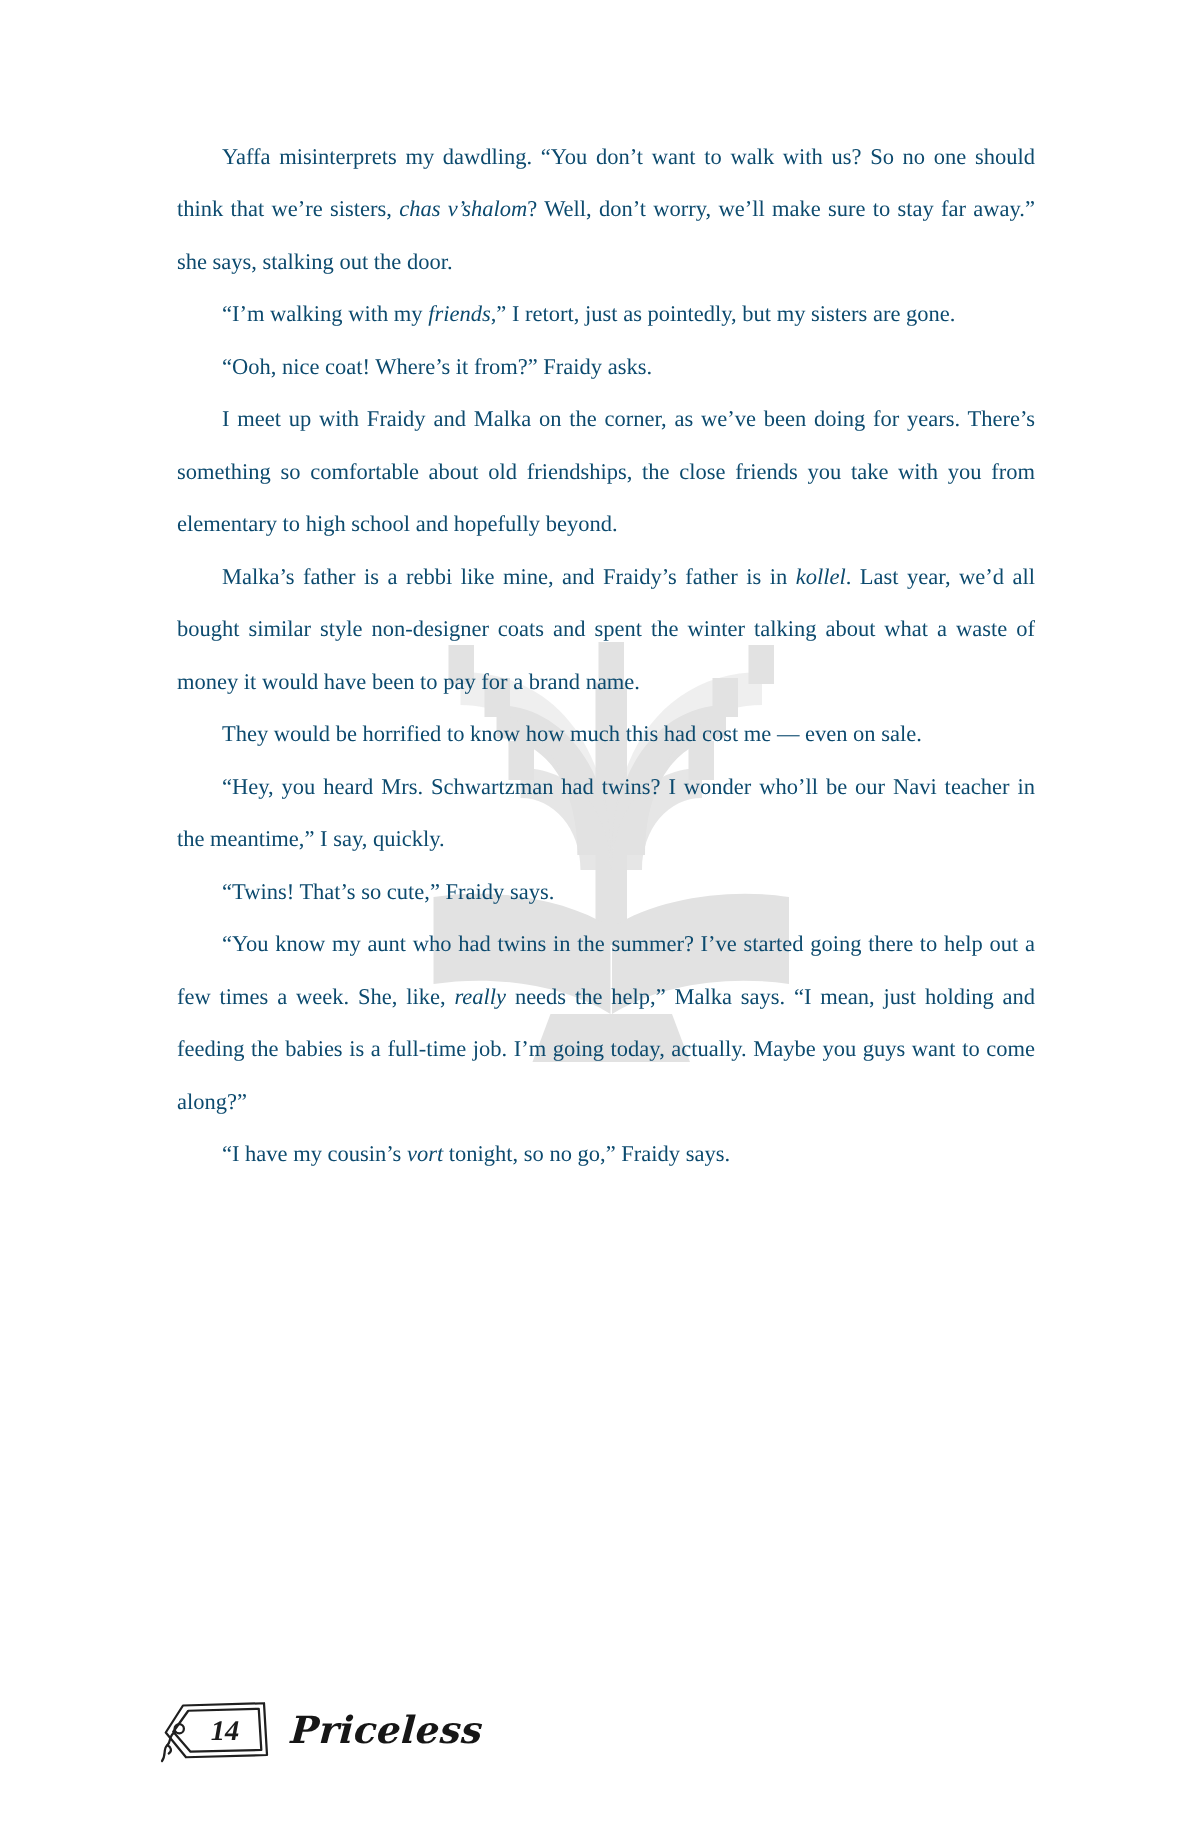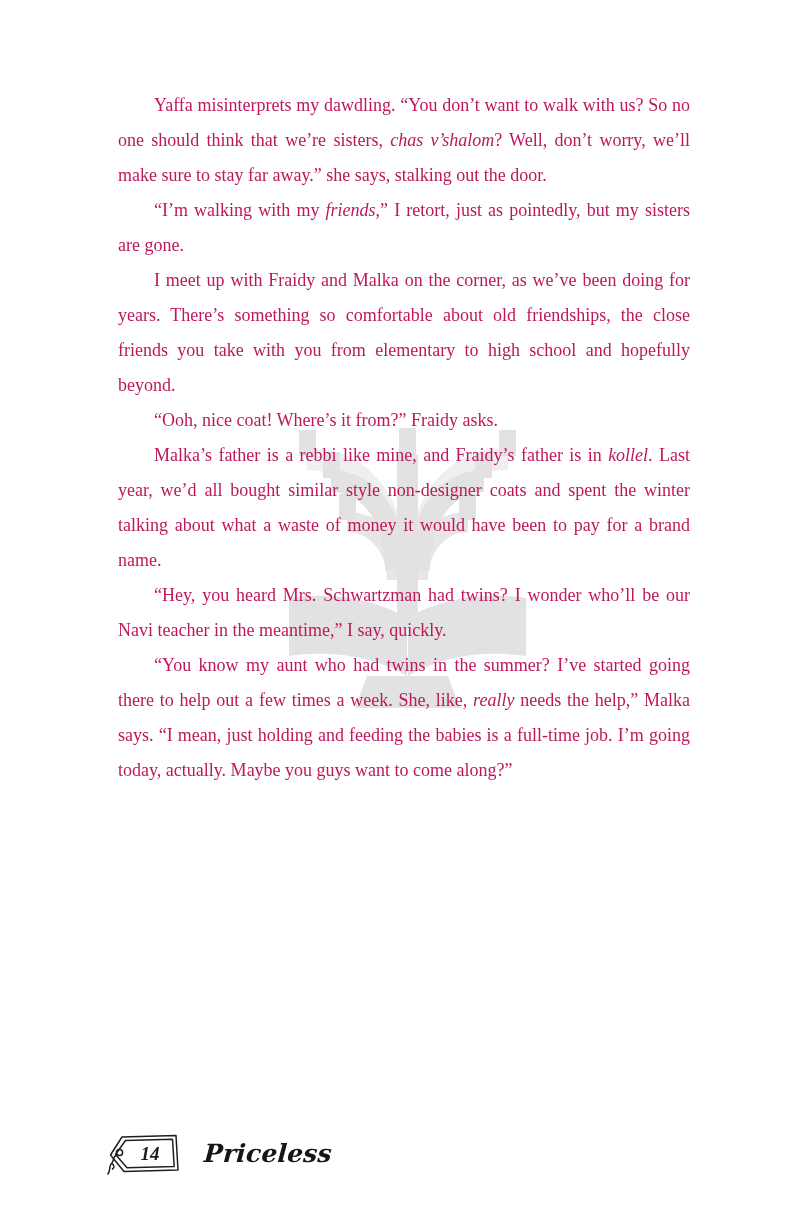--- a/index.html
+++ b/index.html
@@ -55,43 +55,43 @@
     left: 118px;
     top: 88px;
     width: 572px;
     z-index: 2;
   }
 
   .para {
     margin: 0;
     text-indent: 2.0em;
     text-align: justify;
-    font-size: 18px;
+    font-size: 15px;
     line-height: 35px;
-    color: #be185d;
+    color: #0c4a6e;
     hyphens: manual;
     -webkit-hyphens: manual;
     font-kerning: normal;
   }
 
   .para.last-line-left {
     text-align-last: left;
   }
 
   em { font-style: italic; }
 
   
   .footer {
     position: absolute;
     left: 104px;
     top: 1128px;
     z-index: 3;
     display: flex;
     align-items: center;
-    gap: 14px;
+    gap: 4px;
   }
 
   .tag-icon {
     width: 86px;
     height: 50px;
     display: block;
   }
 
   .tag-number {
     font-family: "Liberation Serif", "DejaVu Serif", serif;
@@ -142,25 +142,28 @@
         <path d="M153 198 C185 178 233 172 271 178 L271 236 C231 230 185 236 153 256 Z"></path>
         <path d="M112 256 L193 256 L205 288 L100 288 Z"></path>
       </g>
     </svg>
 
   </div>
 
   <div class="text-column">
     <p class="para"><span>Yaffa misinterprets my dawdling. “You don’t want to walk with us? So no one should think that we’re sisters, </span><em>chas v’shalom</em><span>? Well, don’t worry, we’ll make sure to stay far away.” she says, stalking out the door.</span></p>
     <p class="para"><span>“I’m walking with my </span><em>friends</em><span>,” I retort, just as pointedly, but my sisters are gone.</span></p>
+    <p class="para last-line-left"><span>“Ooh, nice coat! Where’s it from?” Fraidy asks.</span></p>
     <p class="para"><span>I meet up with Fraidy and Malka on the corner, as we’ve been doing for years. There’s something so comfortable about old friendships, the close friends you take with you from elementary to high school and hopefully beyond.</span></p>
-    <p class="para last-line-left"><span>“Ooh, nice coat! Where’s it from?” Fraidy asks.</span></p>
     <p class="para"><span>Malka’s father is a rebbi like mine, and Fraidy’s father is in </span><em>kollel</em><span>. Last year, we’d all bought similar style non-designer coats and spent the winter talking about what a waste of money it would have been to pay for a brand name.</span></p>
+    <p class="para"><span>They would be horrified to know how much this had cost me — even on sale.</span></p>
     <p class="para"><span>“Hey, you heard Mrs. Schwartzman had twins? I wonder who’ll be our Navi teacher in the meantime,” I say, quickly.</span></p>
+    <p class="para last-line-left"><span>“Twins! That’s so cute,” Fraidy says.</span></p>
     <p class="para"><span>“You know my aunt who had twins in the summer? I’ve started going there to help out a few times a week. She, like, </span><em>really</em><span> needs the help,” Malka says. “I mean, just holding and feeding the babies is a full-time job. I’m going today, actually. Maybe you guys want to come along?”</span></p>
+    <p class="para last-line-left"><span>“I have my cousin’s </span><em>vort</em><span> tonight, so no go,” Fraidy says.</span></p>
   </div>
 
   <div class="footer">
 
     <svg class="tag-icon" viewBox="0 0 86 50" aria-hidden="true">
       <g fill="none" stroke="#1f1f1f" stroke-width="1.5" stroke-linecap="round" stroke-linejoin="round">
 
         <path d="M18 9 L72 7.5 L74 42 L20 43.5 L6.5 27 Z"></path>
 
         <path d="M21.5 12.5 L68.5 11.2 L70.2 38.6 L23 39.8 L11.5 26.5 Z"></path>

